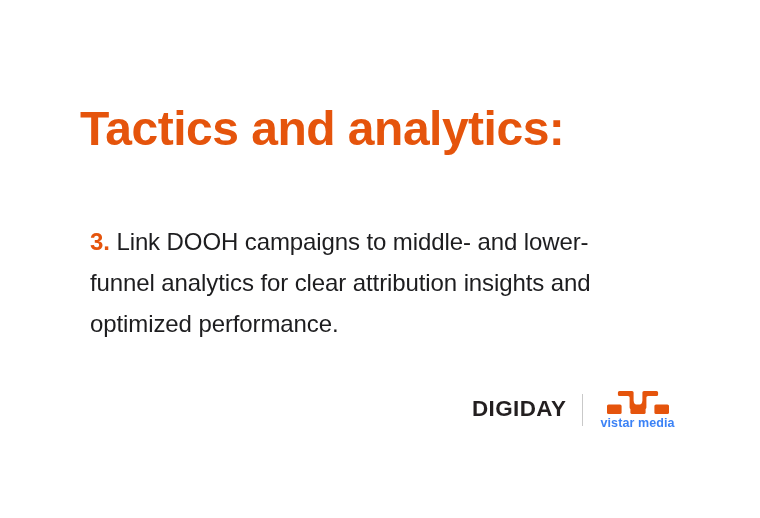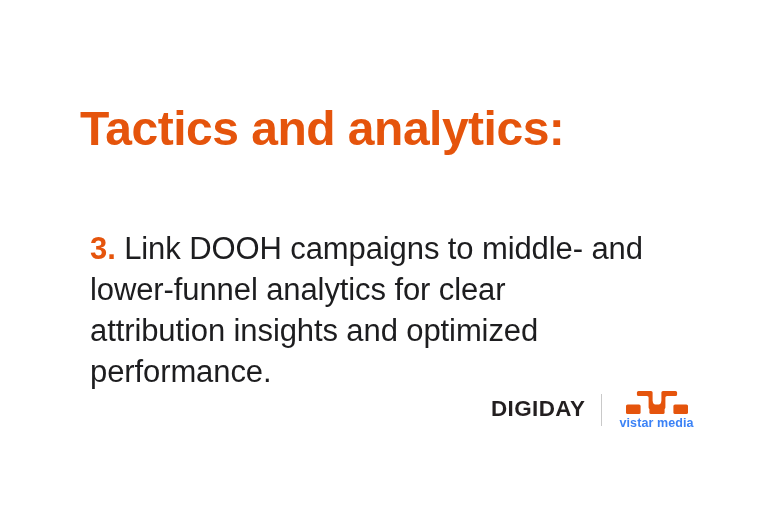--- a/index.html
+++ b/index.html
@@ -37,40 +37,39 @@
 
   
   .body-block {
     position: absolute;
     left: 90px;
     top: 197px;
     width: 556px;
   }
   .body-text {
     font-family: "Liberation Sans", sans-serif;
-    font-size: 31px;
+    font-size: 24px;
     font-weight: 400;
     line-height: 41px;
     color: #1d1d1f;
     letter-spacing: -0.1px;
   }
   .item-number {
     font-weight: 700;
     color: #E5540C;
   }
 
   
   .logo-lockup {
     position: absolute;
     left: 472px;
     top: 388px;
     display: flex;
     align-items: center;
     height: 44px;
-    margin-left: 19px;
   }
 
   .digiday-logo {
     font-family: "Liberation Sans", sans-serif;
     font-size: 22px;
     font-weight: 700;
     letter-spacing: 0.4px;
     color: #231f20;
     transform: scaleX(1.02);
     transform-origin: left center;

